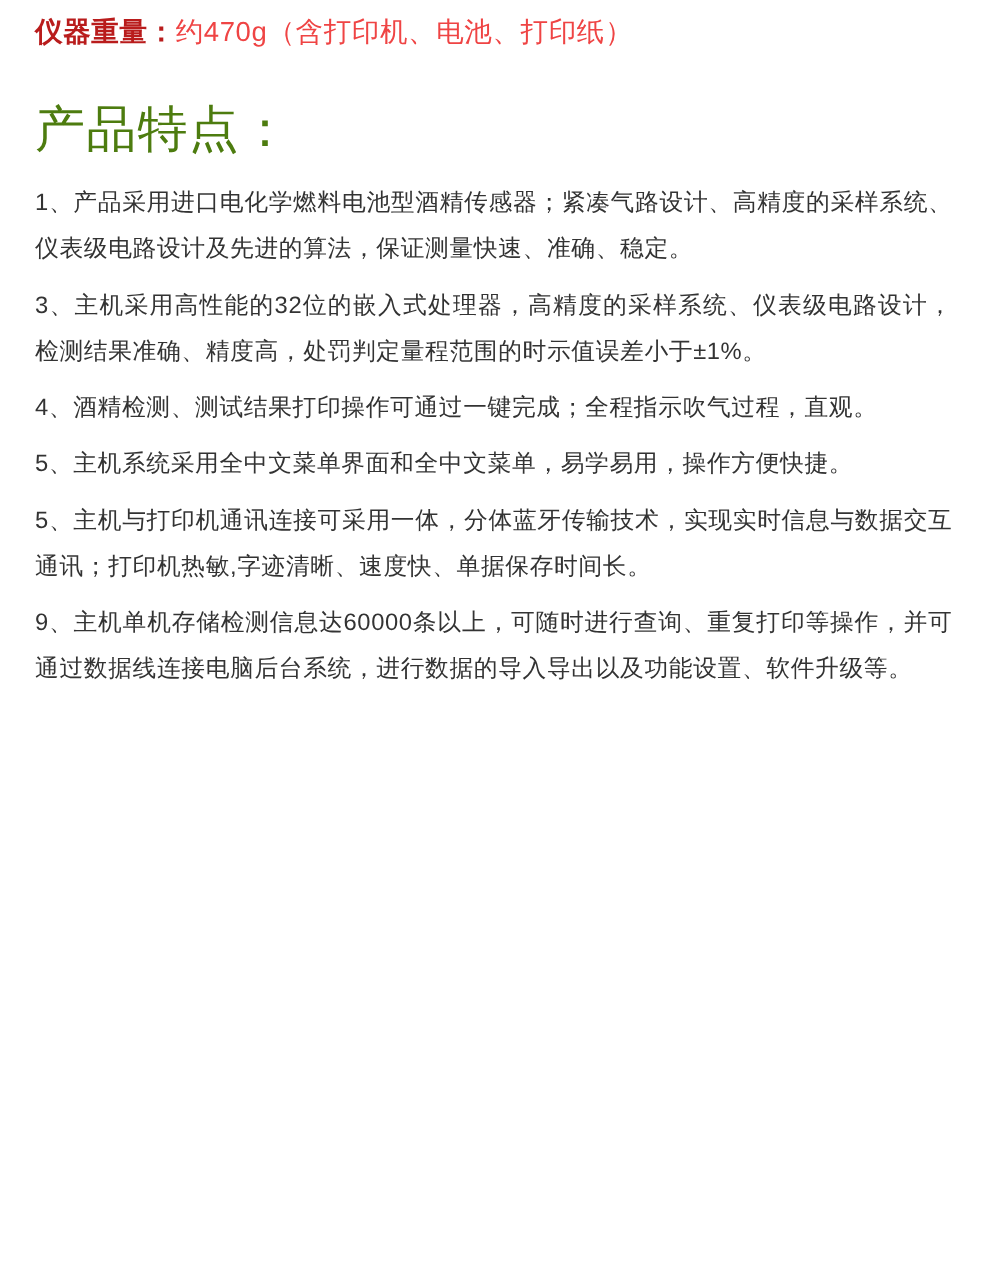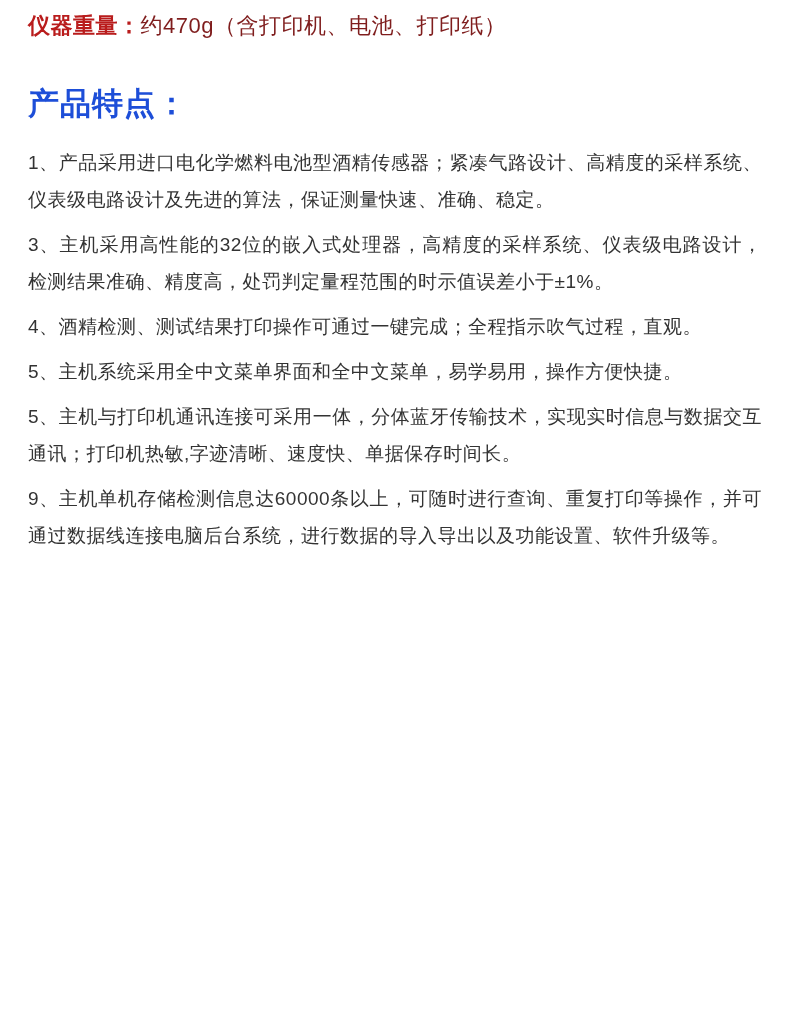--- a/index.html
+++ b/index.html
@@ -22,26 +22,26 @@
     margin: 2px 0 0 0;
     font-size: 22px;
     line-height: 32px;
     letter-spacing: 0.5px;
   }
   .spec-label {
     color: #b91c1c;
     font-weight: bold;
   }
   .spec-value {
-    color: #7f1d1d;
+    color: #ef4444;
   }
   .section-title {
-    color: #1d4ed8;
-    font-size: 31px;
-    font-weight: bold;
+    color: #4d7c0f;
+    font-size: 40px;
+    font-weight: normal;
     line-height: 36px;
     margin: 44px 0 22px 0;
     letter-spacing: 1px;
   }
   .features p {
     margin: 0 0 8px 0;
     font-size: 19px;
     line-height: 37px;
     color: #333333;
     text-align: justify;

